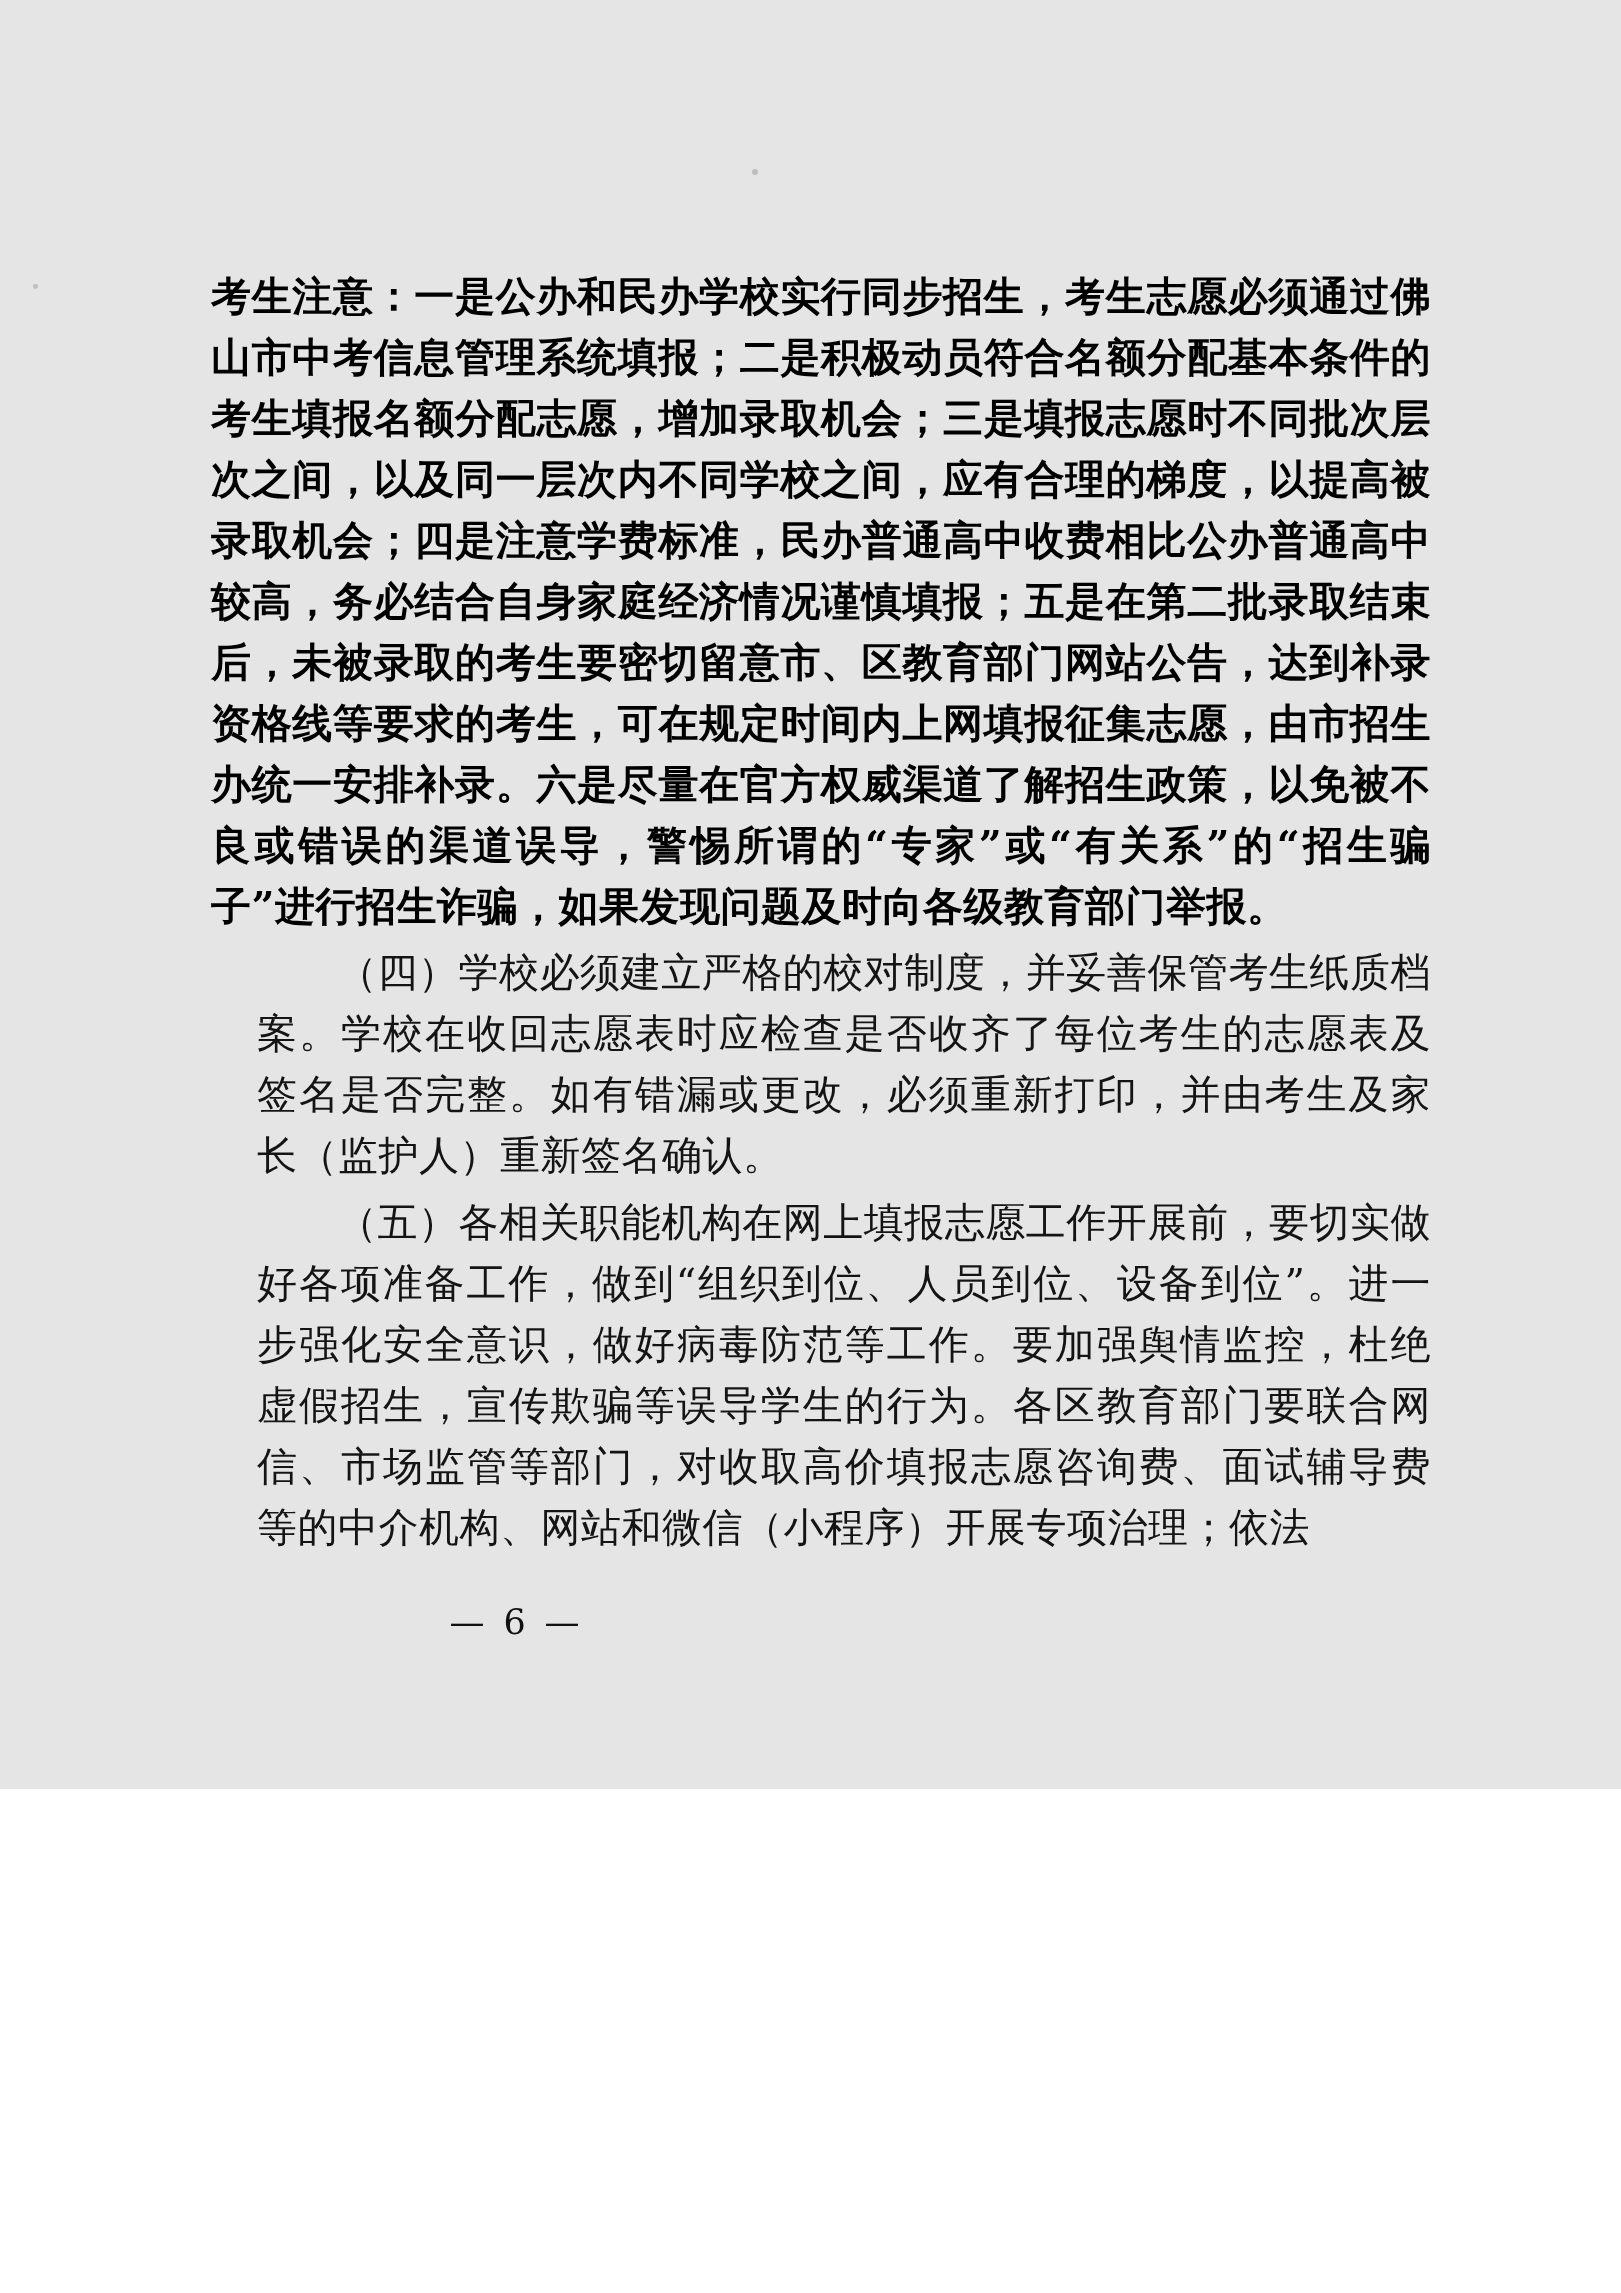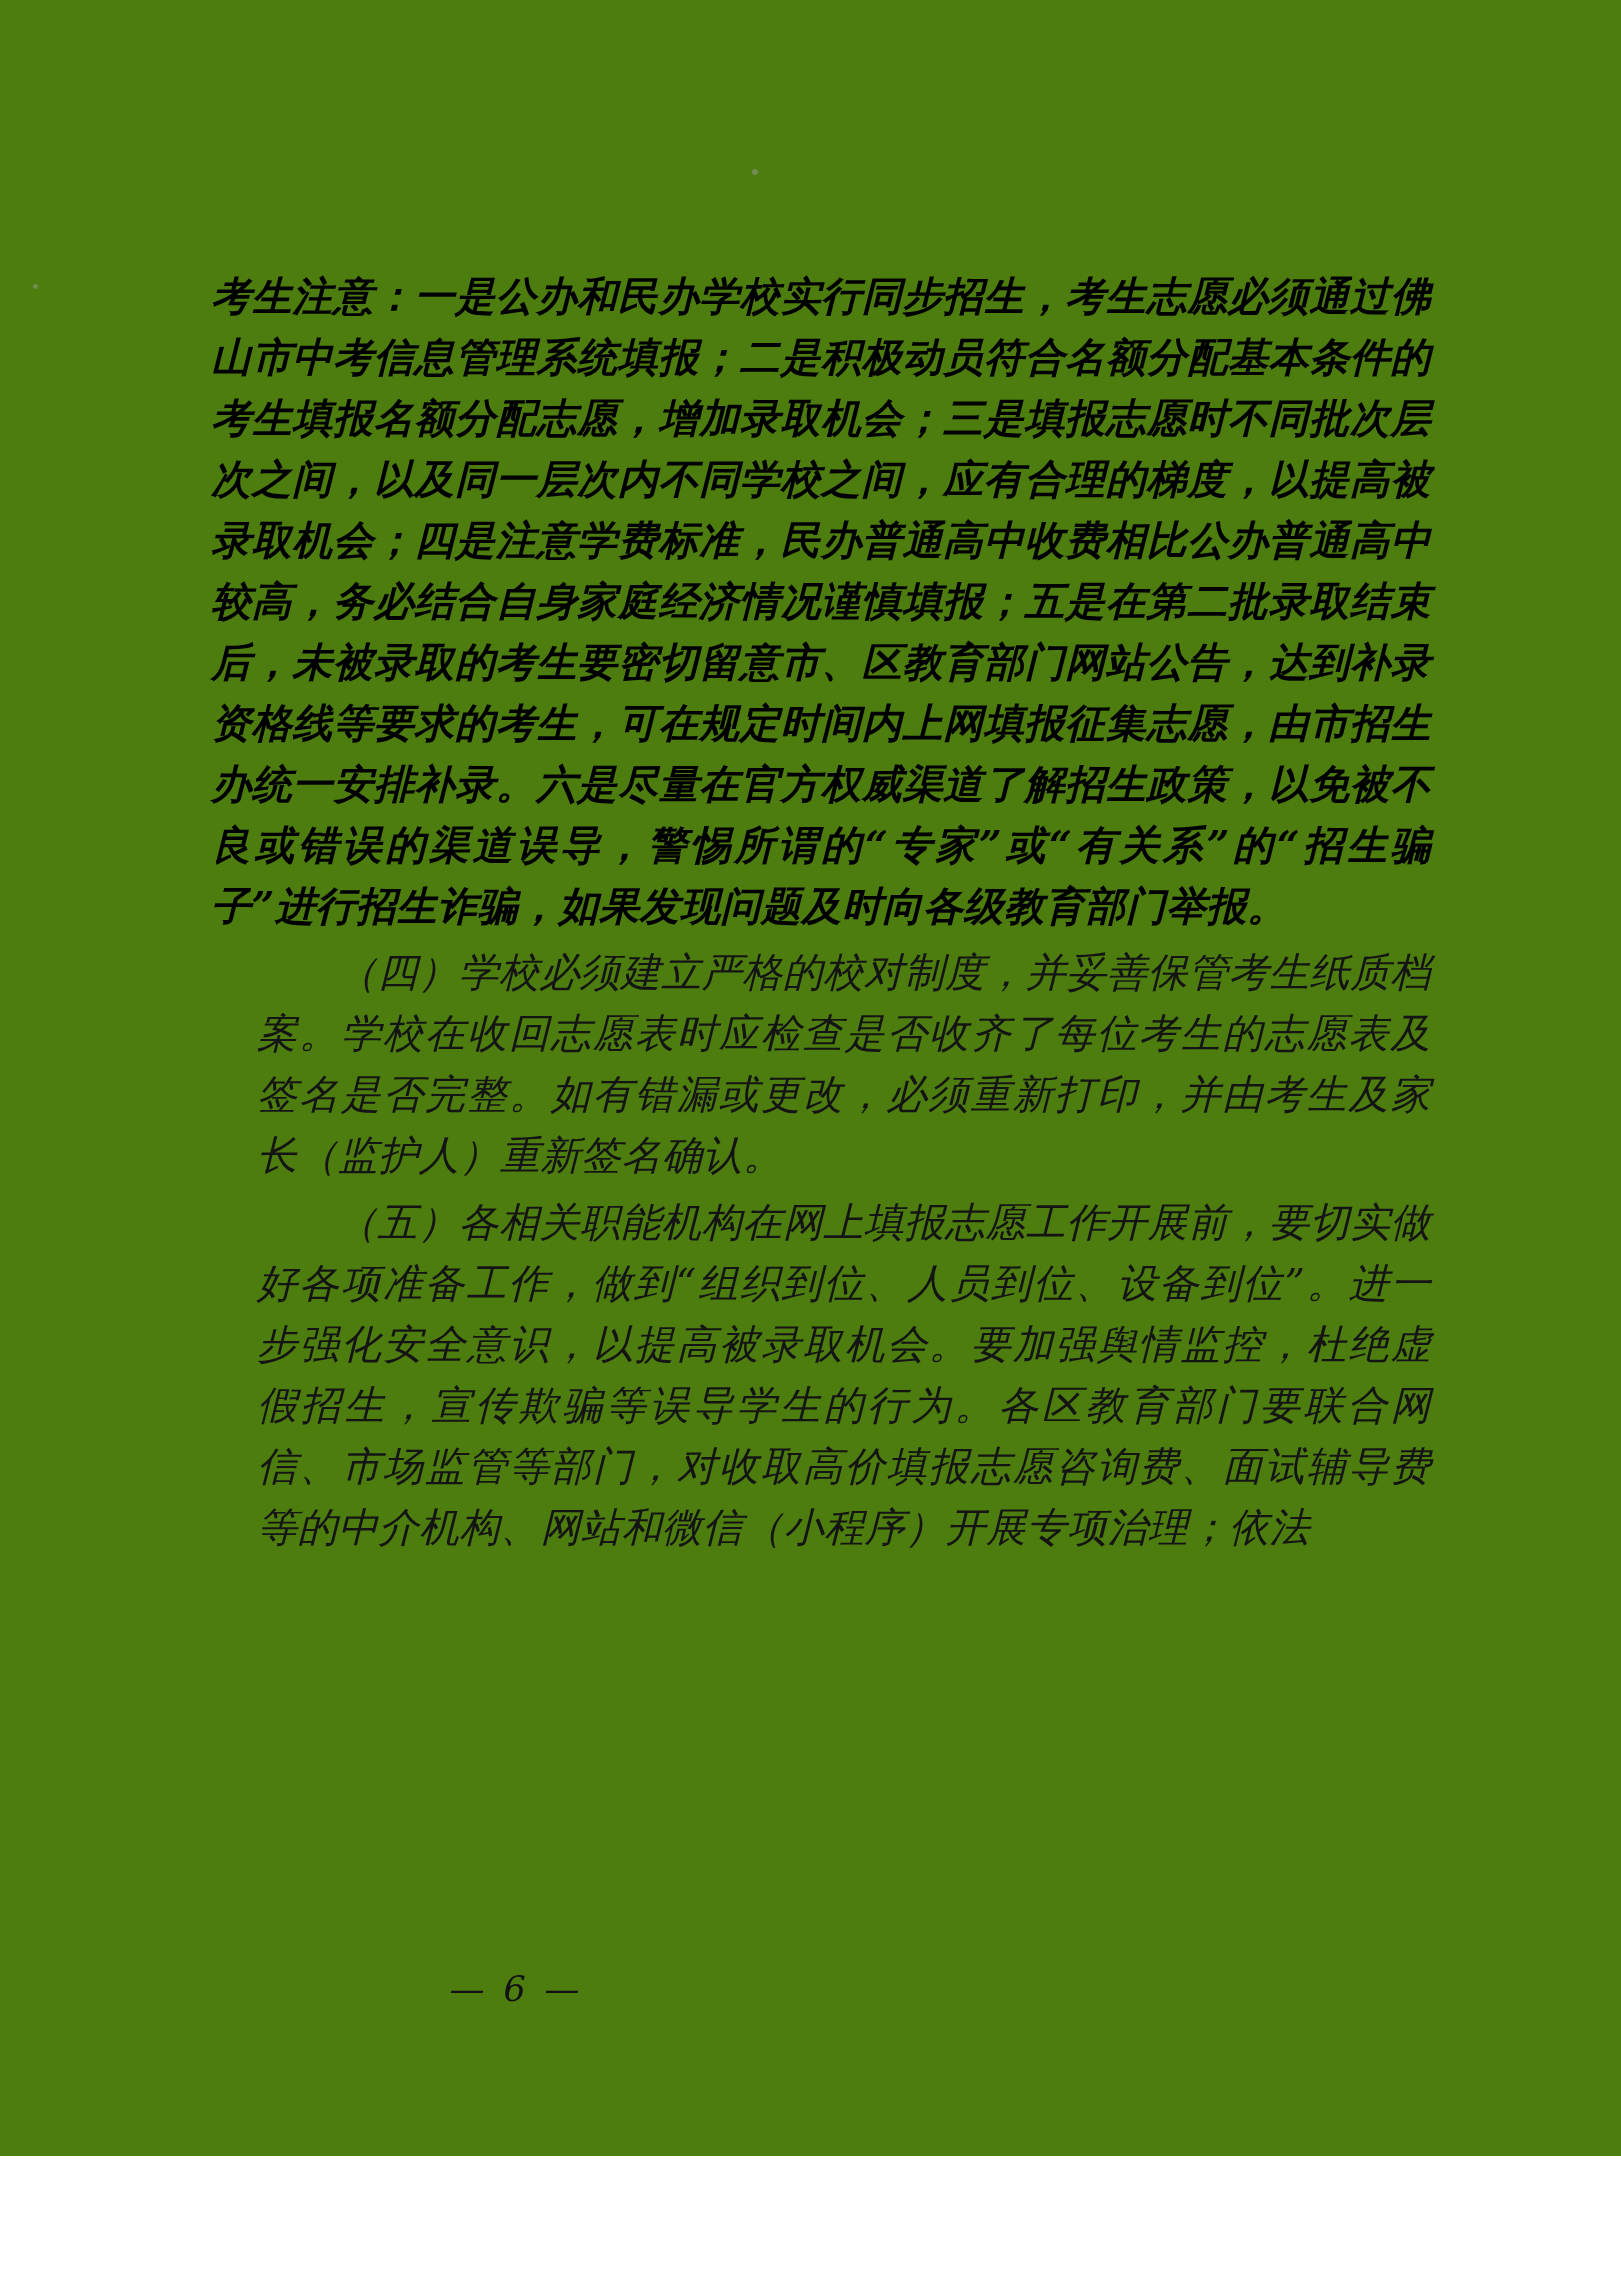--- a/index.html
+++ b/index.html
@@ -13,23 +13,22 @@
     font-family: "DejaVu Serif", serif;
     color: #111111;
     position: relative;
     overflow: hidden;
   }
   .page {
     position: absolute;
     top: 0;
     left: 0;
     width: 1621px;
-    height: 2156px;
-    background: #4d7c0f;
-    font-style: italic;
+    height: 1789px;
+    background: #e5e5e5;
   }
   .content {
     position: absolute;
     top: 265px;
     left: 211px;
     width: 1220px;
   }
   p.para {
     margin: 0 0 0 0;
     font-size: 40px;
@@ -88,21 +87,21 @@
   <div class="content">
 
     <p class="para bold-para">考生注意：一是公办和民办学校实行同步招生，考生志愿必须通过佛山市中考信息管理系统填报；二是积极动员符合名额分配基本条件的考生填报名额分配志愿，增加录取机会；三是填报志愿时不同批次层次之间，以及同一层次内不同学校之间，应有合理的梯度，以提高被录取机会；四是注意学费标准，民办普通高中收费相比公办普通高中较高，务必结合自身家庭经济情况谨慎填报；五是在第二批录取结束后，未被录取的考生要密切留意市、区教育部门网站公告，达到补录资格线等要求的考生，可在规定时间内上网填报征集志愿，由市招生办统一安排补录。六是尽量在官方权威渠道了解招生政策，以免被不良或错误的渠道误导，警惕所谓的“专家”或“有关系”的“招生骗子”进行招生诈骗，如果发现问题及时向各级教育部门举报。</p>
 
     <div class="gap-small"></div>
 
     <p class="para normal-para indent">（四）学校必须建立严格的校对制度，并妥善保管考生纸质档案。学校在收回志愿表时应检查是否收齐了每位考生的志愿表及签名是否完整。如有错漏或更改，必须重新打印，并由考生及家长（监护人）重新签名确认。</p>
 
     <div class="gap-small"></div>
 
-    <p class="para normal-para indent">（五）各相关职能机构在网上填报志愿工作开展前，要切实做好各项准备工作，做到“组织到位、人员到位、设备到位”。进一步强化安全意识，以提高被录取机会。要加强舆情监控，杜绝虚假招生，宣传欺骗等误导学生的行为。各区教育部门要联合网信、市场监管等部门，对收取高价填报志愿咨询费、面试辅导费等的中介机构、网站和微信（小程序）开展专项治理；依法</p>
+    <p class="para normal-para indent">（五）各相关职能机构在网上填报志愿工作开展前，要切实做好各项准备工作，做到“组织到位、人员到位、设备到位”。进一步强化安全意识，做好病毒防范等工作。要加强舆情监控，杜绝虚假招生，宣传欺骗等误导学生的行为。各区教育部门要联合网信、市场监管等部门，对收取高价填报志愿咨询费、面试辅导费等的中介机构、网站和微信（小程序）开展专项治理；依法</p>
 
   </div>
 
   <div class="page-number">
     <span class="pn-inner">— 6 —</span>
   </div>
 
 </div>
 
 

